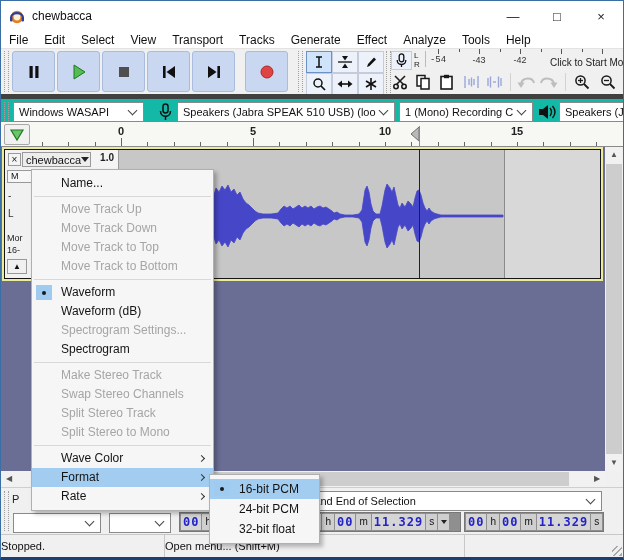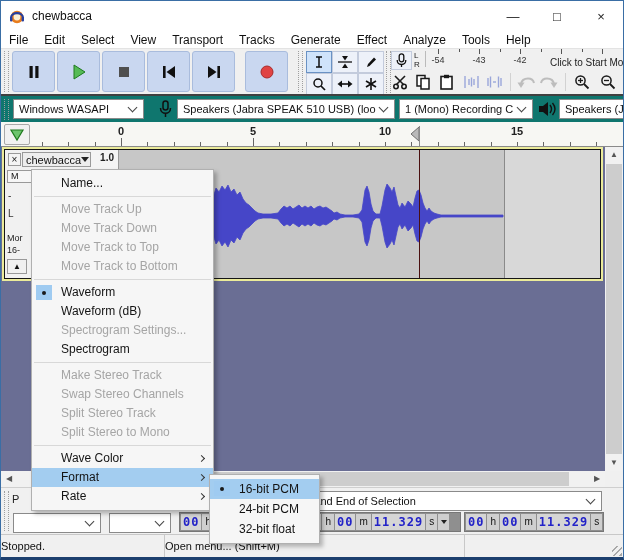--- a/index.html
+++ b/index.html
@@ -24,21 +24,21 @@
   .btn-lg{position:absolute;top:2px;width:43px;height:41px;background:#c9d7f0;border:1px solid #a9bcdd;border-radius:3px;display:flex;align-items:center;justify-content:center;}
   .tool-btn{position:absolute;width:26px;height:22px;background:#edf1f9;border:1px solid #c3cbdc;display:flex;align-items:center;justify-content:center;}
   .tool-btn.pressed{background:#cfe3fa;border:1px solid #6a92c4;}
   .edit-btn{position:absolute;width:22px;height:20px;display:flex;align-items:center;justify-content:center;}
   .meter-num{position:absolute;top:6px;font-size:9px;color:#333;transform:translateX(-50%);}
   .meter-tick{position:absolute;top:0;width:1px;background:#555;}
   .monitor-text{position:absolute;left:549px;top:8px;font-size:10px;color:#222;white-space:nowrap;}
   .meter-band{position:absolute;left:424px;top:2px;width:198px;height:16px;border-left:1px solid #bbb;}
   .lr{position:absolute;font-size:8px;color:#222;line-height:8px;}
   
-  .devicebar{position:absolute;left:0;top:93px;width:622px;height:28px;background:#0f766e;border-top:2px solid #404040;}
+  .devicebar{position:absolute;left:0;top:93px;width:622px;height:28px;background:#14b8a6;border-top:5px solid #404040;}
   .combo{position:absolute;height:20px;background:#fff;border:1px solid #8a8a8a;font-size:11px;display:flex;align-items:center;padding-left:5px;overflow:hidden;white-space:nowrap;}
   .combo .txt{overflow:hidden;white-space:nowrap;flex:1;}
   .chev{flex:0 0 auto;width:7px;height:7px;border-right:1.4px solid #444;border-bottom:1.4px solid #444;transform:rotate(45deg);margin:0 7px 3px 4px;}
   
   .timeline{position:absolute;left:0;top:121px;width:622px;height:25px;background:#f7f7f3;border-bottom:1px solid #8a8a8a;}
   .quickplay{position:absolute;left:3px;top:2px;width:26px;height:21px;background:#f1f1f1;border:1px solid #a8a8a8;border-radius:2px;display:flex;align-items:center;justify-content:center;}
   .tl-label{position:absolute;top:3px;font-size:11px;font-weight:bold;color:#222;transform:translateX(-50%);}
   .tl-tick{position:absolute;bottom:0;width:1px;background:#666;}
   .tl-cursorline{position:absolute;top:4px;bottom:0;width:1px;background:#8a8a8a;}
   
@@ -216,21 +216,21 @@
     <div id="meter-scale">
         <div class="meter-tick" style="left: 437px; height: 5px;"></div>
         <div class="meter-tick" style="left: 457.5px; height: 3px;"></div>
         <div class="meter-tick" style="left: 478px; height: 5px;"></div>
         <div class="meter-tick" style="left: 498.5px; height: 3px;"></div>
         <div class="meter-tick" style="left: 519px; height: 5px;"></div>
         <div class="meter-tick" style="left: 539.5px; height: 3px;"></div>
         <div class="meter-tick" style="left: 560px; height: 5px;"></div>
         <div class="meter-tick" style="left: 580.5px; height: 3px;"></div>
         <div class="meter-tick" style="left: 601px; height: 5px;"></div>
-        <span class="meter-num" style="left: 437px;">-54</span>
+        <span class="meter-num" style="left: 437px; font-family: Liberation Mono, monospace;">-54</span>
         <span class="meter-num" style="left: 478px;">-43</span>
         <span class="meter-num" style="left: 519px;">-42</span>
       </div>
     <span class="monitor-text">Click to Start Mon</span>
 
     <div class="edit-btn" style="left:388px;top:23px;">
       <svg width="16" height="16" viewBox="0 0 16 16">
           <g stroke="#1a1a1a" stroke-width="1.6" fill="none">
             <line x1="3" y1="2" x2="12" y2="11"></line>
             <line x1="13" y1="2" x2="4" y2="11"></line>

